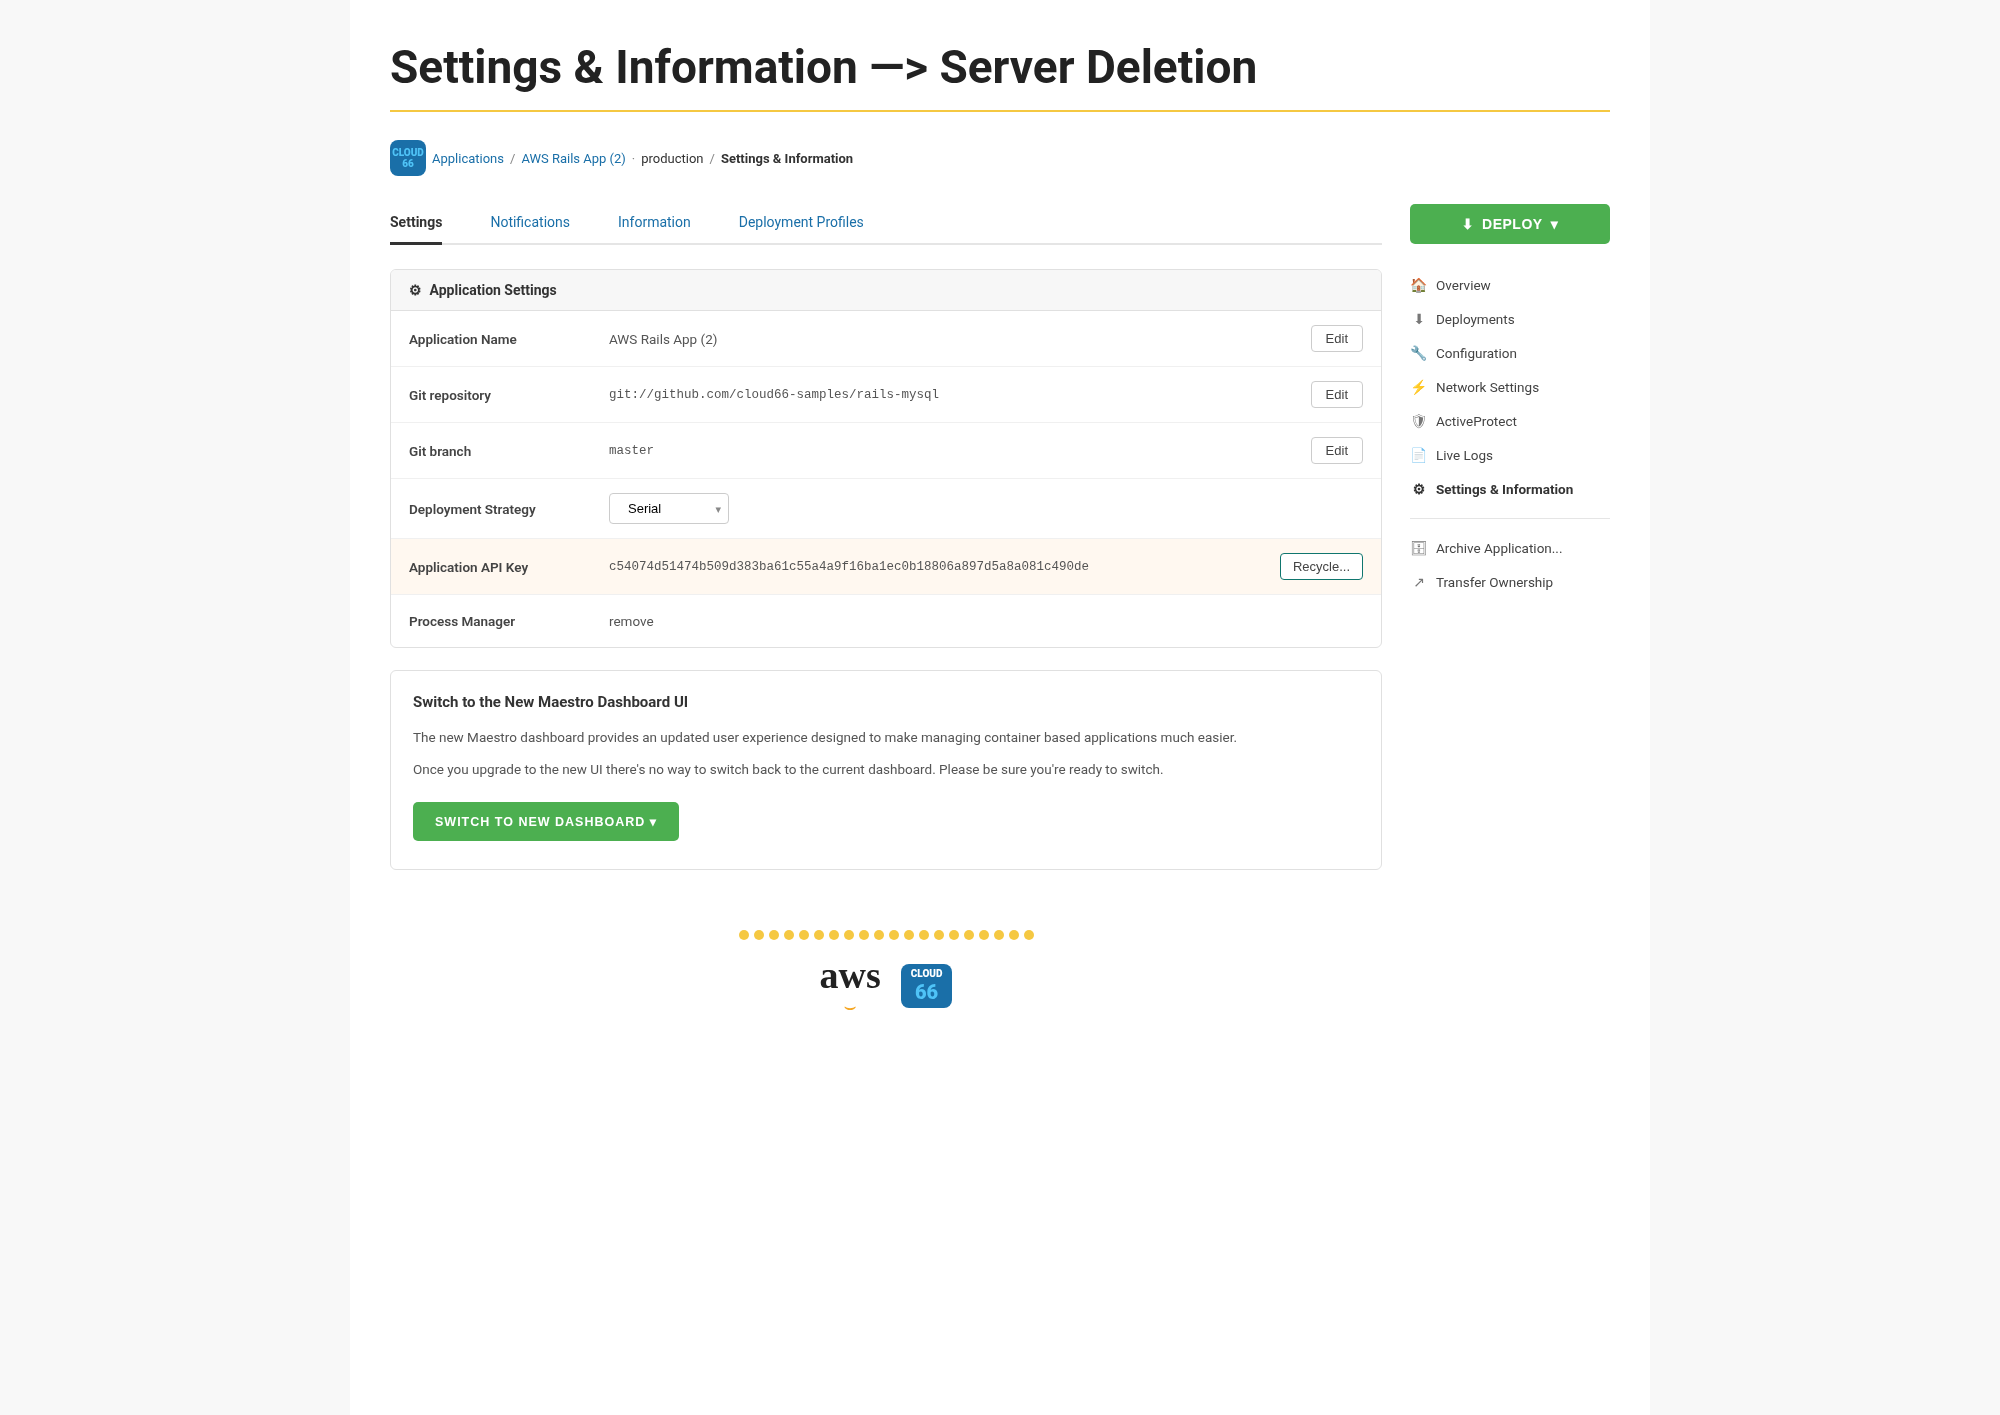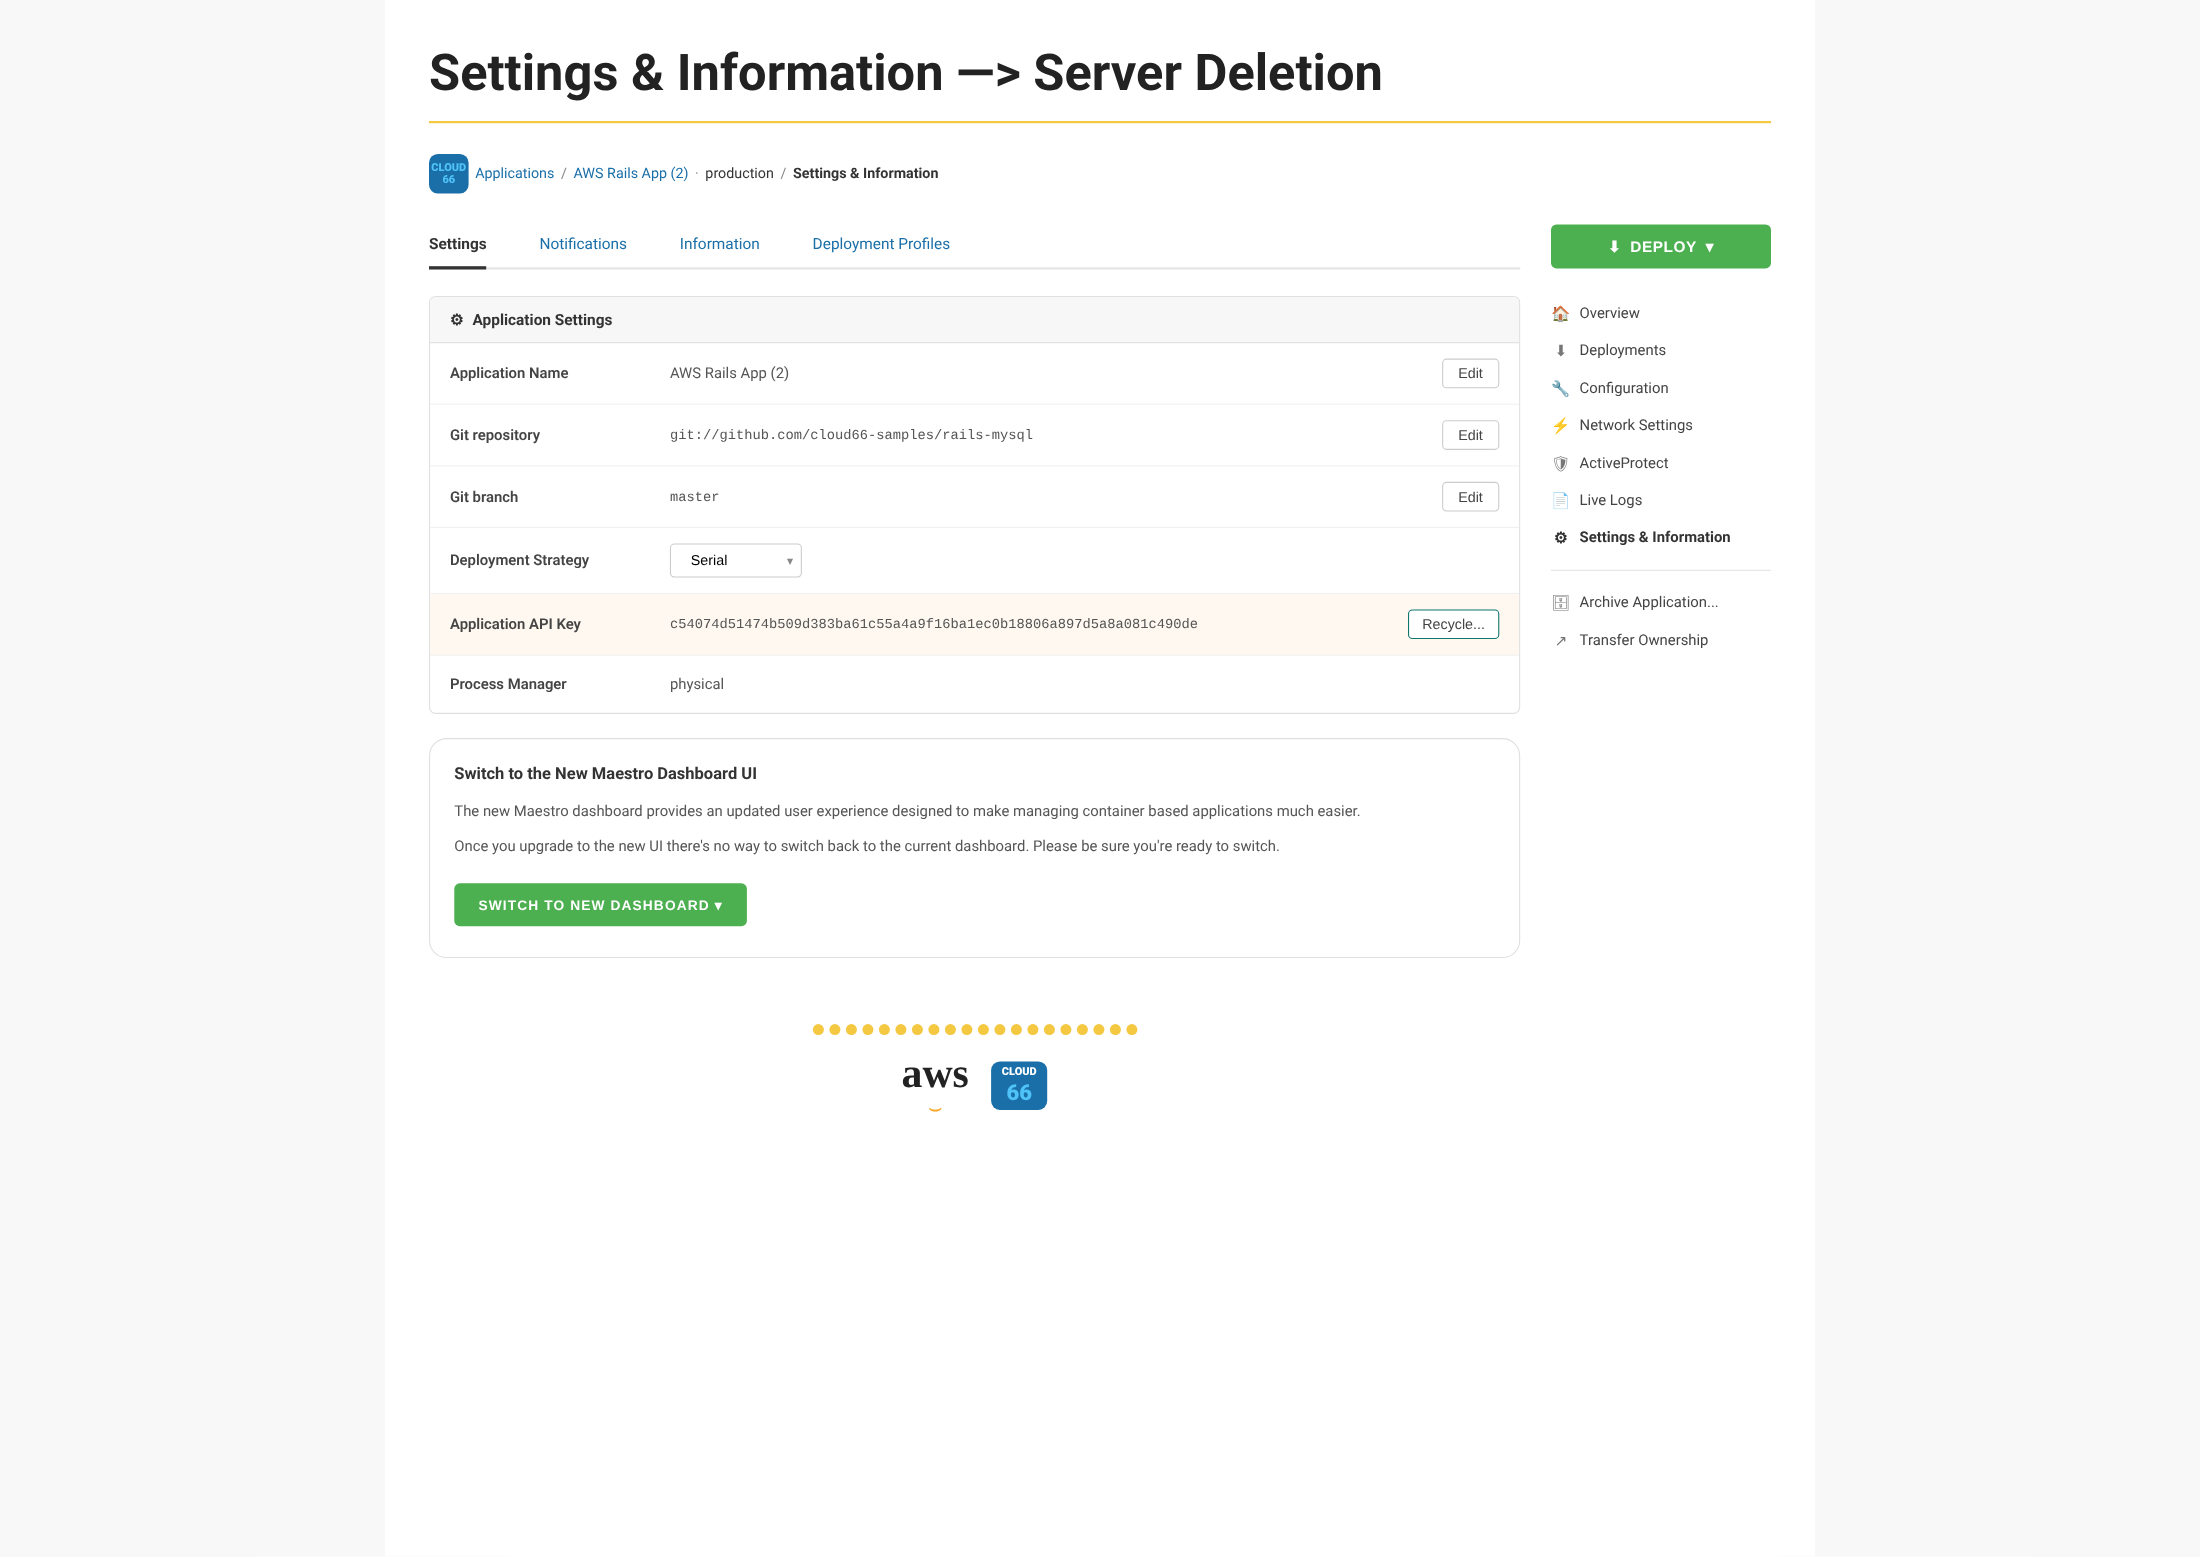--- a/index.html
+++ b/index.html
@@ -201,21 +201,21 @@
       width: 16px;
       height: 16px;
       accent-color: #1a6fa8;
     }
     .checkbox-row label { font-size: 13.5px; color: #555; }
     .checkbox-row a { color: #1a6fa8; text-decoration: none; }
 
     
     .dashboard-card {
       border: 1px solid #e0e0e0;
-      border-radius: 16px;
+      border-radius: 6px;
       padding: 22px 22px 28px;
       margin-bottom: 28px;
     }
     .dashboard-card-title {
       font-weight: 700;
       font-size: 15px;
       margin-bottom: 16px;
       color: #333;
     }
     .dashboard-card p {
@@ -385,21 +385,21 @@
         <div class="card-row highlight">
           <div class="row-label">Application API Key</div>
           <div class="row-value mono">c54074d51474b509d383ba61c55a4a9f16ba1ec0b18806a897d5a8a081c490de</div>
           <div class="row-action">
             <button class="recycle-btn">Recycle...</button>
           </div>
         </div>
 
         <div class="card-row">
           <div class="row-label">Process Manager</div>
-          <div class="row-value">physical</div>
+          <div class="row-value">remove</div>
         </div>
 
       </div>
 
       <div class="dashboard-card">
         <div class="dashboard-card-title">Switch to the New Maestro Dashboard UI</div>
         <p>The new Maestro dashboard provides an updated user experience designed to make managing container based applications much easier.</p>
         <p>Once you upgrade to the new UI there's no way to switch back to the current dashboard. Please be sure you're ready to switch.</p>
         <button class="switch-btn">SWITCH TO NEW DASHBOARD  ▾</button>
       </div>

